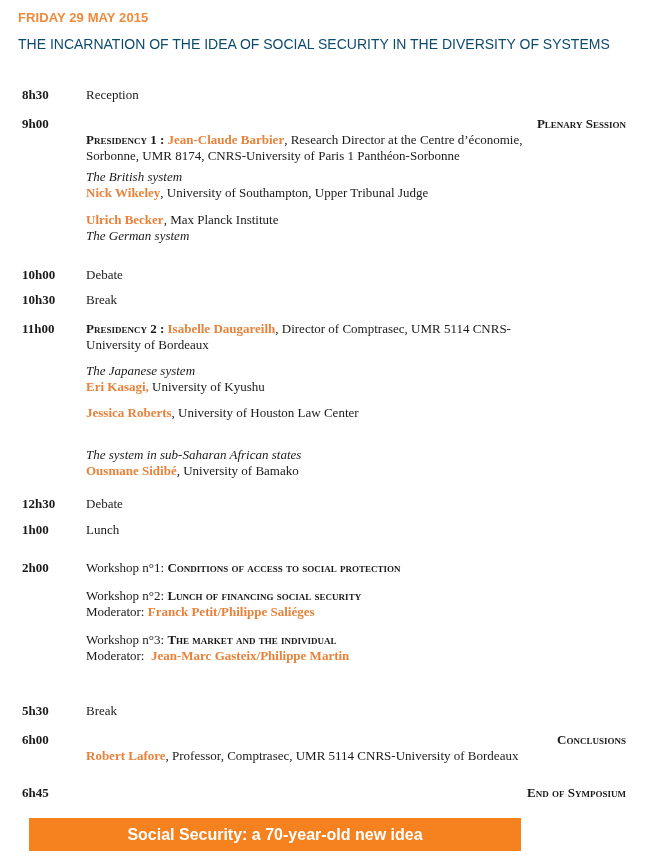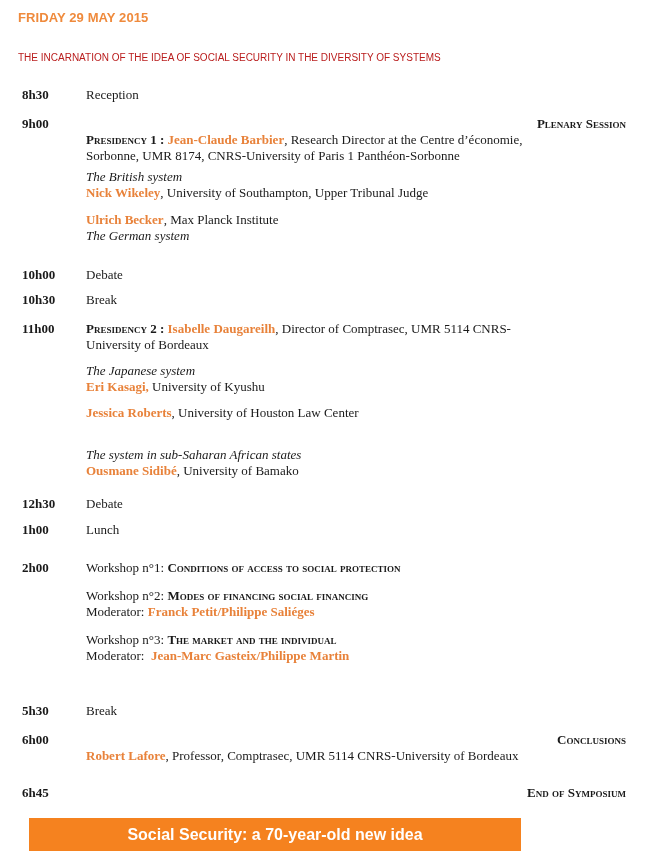--- a/index.html
+++ b/index.html
@@ -1,18 +1,18 @@
 <!DOCTYPE html>
 <html><head>
 <meta charset="utf-8">
 <style>
   html, body { margin:0; padding:0; background:#ffffff; }
   body { width:647px; height:866px; position:relative; overflow:hidden; font-family:"Liberation Serif","DejaVu Serif",serif; color:#1a1a1a; }
   .hdr-date { position:absolute; left:18px; top:10px; font-family:"Liberation Sans","DejaVu Sans",sans-serif; font-weight:bold; font-size:13px; color:#ef8a3c; letter-spacing:0.1px; }
-  .hdr-title { position:absolute; left:18px; top:36px; font-family:"Liberation Sans","DejaVu Sans",sans-serif; font-size:10px; color:#b91c1c; letter-spacing:0px;margin-top:16px; }
+  .hdr-title { position:absolute; left:18px; top:36px; font-family:"Liberation Sans","DejaVu Sans",sans-serif; font-size:14px; color:#0c4a6e; letter-spacing:0px; }
   .row { position:absolute; left:0; width:647px; }
   .time { position:absolute; left:22px; top:0; font-weight:bold; font-size:13px; color:#1a1a1a; }
   .content { position:absolute; left:86px; top:0; font-size:13px; line-height:16px; width:540px; }
   .line { display:block; white-space:nowrap; }
   .sc { font-variant:small-caps; font-weight:bold;text-align:right; }
   .it { font-style:italic; }
   .name { color:#e8823a; font-weight:bold; }
   .block { margin-top:11px; }
   .banner { position:absolute; left:29px; top:818px; width:492px; height:33px; background:#f5821f; display:flex; align-items:center; justify-content:center; }
   .banner span { font-family:"Liberation Sans","DejaVu Sans",sans-serif; font-weight:bold; font-size:16px; color:#ffffff; }
@@ -94,21 +94,21 @@
     </div>
 </div>
 
 <div class="row" style="top:560px;">
   <span class="time">2h00</span>
   <div class="content">
     <div>
       <span class="line"><span>Workshop n°1: </span><span class="sc">Conditions of access to social protection</span></span>
     </div>
     <div class="block" style="margin-top:12px;">
-      <span class="line"><span>Workshop n°2: </span><span class="sc">Modes of financing social financing</span></span>
+      <span class="line"><span>Workshop n°2: </span><span class="sc">Lunch of financing social security</span></span>
       <span class="line"><span style="white-space:pre;">Moderator: </span><span class="name">Franck Petit/Philippe Saliéges</span></span>
     </div>
     <div class="block" style="margin-top:12px;">
       <span class="line"><span>Workshop n°3: </span><span class="sc">The market and the individual</span></span>
       <span class="line"><span style="white-space:pre;">Moderator:  </span><span class="name">Jean-Marc Gasteix/Philippe Martin</span></span>
     </div>
   </div>
 </div>
 
 <div class="row" style="top:703px;">

